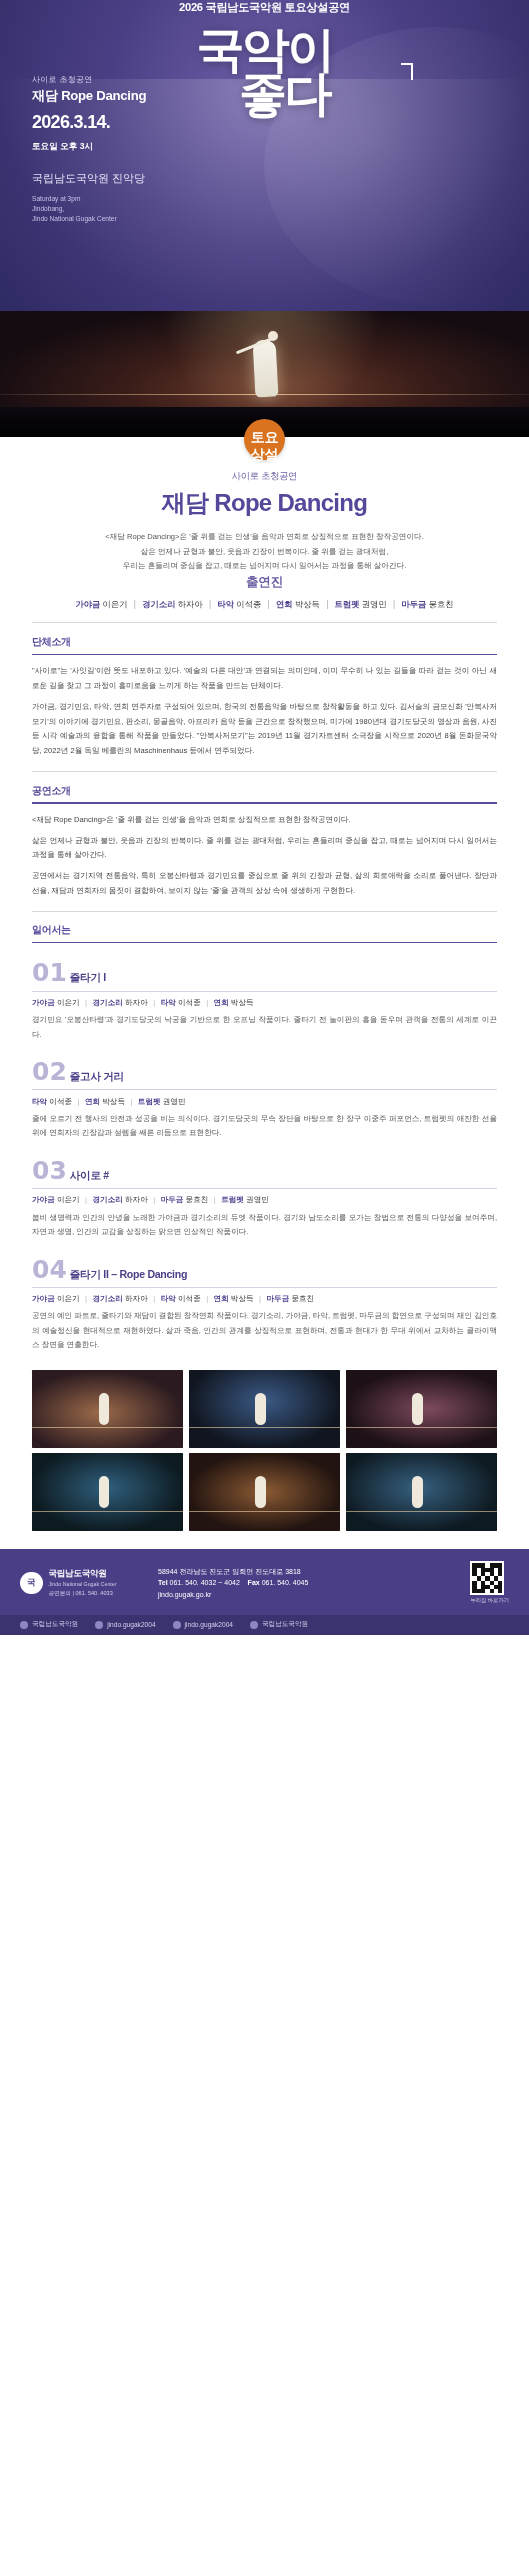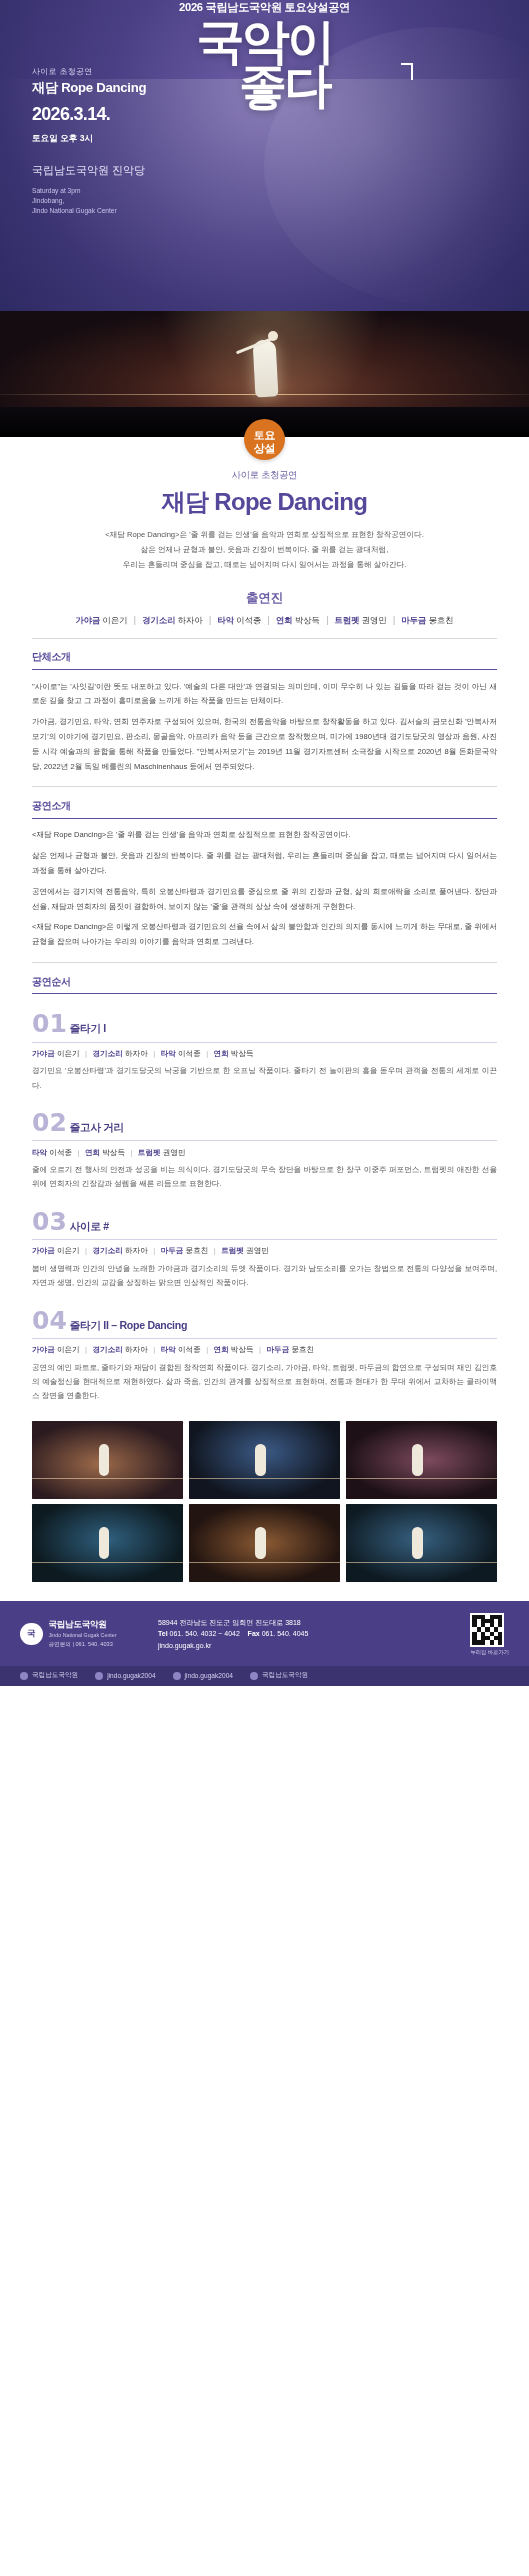--- a/index.html
+++ b/index.html
@@ -31,21 +31,21 @@
     background:radial-gradient(circle at 30% 40%, rgba(255,255,255,0.12), rgba(255,255,255,0) 65%);
   }
   .hero-top-title{
     position:relative; z-index:3;
     text-align:center; color:#fff;
     font-size:11.2px; font-weight:bold; letter-spacing:-0.3px;
   }
   .hero-big{
     position:relative; z-index:3;
     text-align:center;
-    margin-top:4px;
+    margin-top:12px;
     color:#fff;
     font-size:48px;
     font-weight:bold;
     letter-spacing:-2.6px;
     line-height:0.92;
     font-family:"DejaVu Sans", sans-serif;
     text-shadow:0 1.3px 8px rgba(0,0,0,0.35);
   }
   .hero-big .l2{ display:block; margin-left:40px; }
   .hero-tick{
@@ -108,30 +108,30 @@
   }
 
   
   .sec{ padding:0 32px; }
   .divider{ height:0.7px; background:#d8d8d8; margin:12px 32px; }
 
   
   .badge-wrap{ text-align:center; margin-top:-18.5px; position:relative; z-index:9; }
   .badge{
     display:inline-block; width:41px; height:41px; border-radius:50%;
-    background:#d9731f; color:#fff; font-size:11px; font-weight:bold;
+    background:#d9731f; color:#fff; font-size:14px; font-weight:bold;
     line-height:1.25; padding-top:10px; letter-spacing:-0.3px;
     box-shadow:0 1.3px 4px rgba(0,0,0,0.2);
   }
 
   .title-sub{ text-align:center; color:#6d5fa4; font-size:9.3px; margin-top:9.3px; letter-spacing:-0.3px;}
   .title-main{ text-align:center; color:#55489a; font-size:24px; font-weight:bold; margin-top:4px; letter-spacing:-0.7px;}
   .lede{ text-align:center; color:#555; font-size:7.6px; line-height:1.95; margin-top:10.6px; }
 
-  .h-center{ text-align:center; color:#6d5fa4; font-size:12.6px; font-weight:bold; margin-top:17px; letter-spacing:-0.3px;}
+  .h-center{ text-align:center; color:#6d5fa4; font-size:12.6px; font-weight:bold; letter-spacing:-0.3px;}
   .cast-line{ text-align:center; font-size:8.3px; margin-top:8px; color:#333; }
   .cast-line .role{ color:#4f4490; font-weight:bold; }
   .cast-line .sep{ color:#aaa; padding:0 4px; }
 
   .h-left{ color:#5a4e9c; font-size:10px; font-weight:bold; letter-spacing:-0.3px; }
   .h-left-rule{ height:1.3px; background:#5a4e9c; margin-top:4.6px; }
   .body-text{ font-size:7.6px; line-height:1.95; color:#444; margin-top:9.3px; text-align:justify;}
   .body-text p{ margin:0 0 6px 0; }
 
   
@@ -277,28 +277,27 @@
 
   <div class="divider"></div>
 
   <div class="sec">
     <div class="h-left">공연소개</div>
     <div class="h-left-rule"></div>
     <div class="body-text">
       <p>&lt;재담 Rope Dancing&gt;은 '줄 위를 걷는 인생'을 음악과 연희로 상징적으로 표현한 창작공연이다.</p>
       <p>삶은 언제나 균형과 불안, 웃음과 긴장의 반복이다. 줄 위를 걷는 광대처럼, 우리는 흔들리며 중심을 잡고, 때로는 넘어지며 다시 일어서는 과정을 통해 살아간다.</p>
       <p>공연에서는 경기지역 전통음악, 특히 오봉산타령과 경기민요를 중심으로 줄 위의 긴장과 균형, 삶의 희로애락을 소리로 풀어낸다. 장단과 선율, 재담과 연희자의 몸짓이 결합하여, 보이지 않는 '줄'을 관객의 상상 속에 생생하게 구현한다.</p>
-      <p>&lt;재담 Rope Dancing&gt;은 이렇게 오봉산타령과 경기민요의 선율 속에서 삶의 불안함과 인간의 의지를 동시에 느끼게 하는 무대로, 줄 위에서 균형을 잡으며 나아가는 우리의 이야기를 음악과 연희로 그려낸다.</p>
     </div>
   </div>
 
   <div class="divider"></div>
 
   <div class="sec">
-    <div class="h-left">공연순서</div>
+    <div class="h-left">일어서는</div>
     <div class="h-left-rule"></div>
 
     <div class="prog-item">
       <div class="prog-head">
         <div class="prog-num">01</div>
         <div class="prog-name">줄타기 I</div>
       </div>
       <div class="prog-rule"></div>
       <div class="prog-cast">
         <span class="role">가야금</span>

